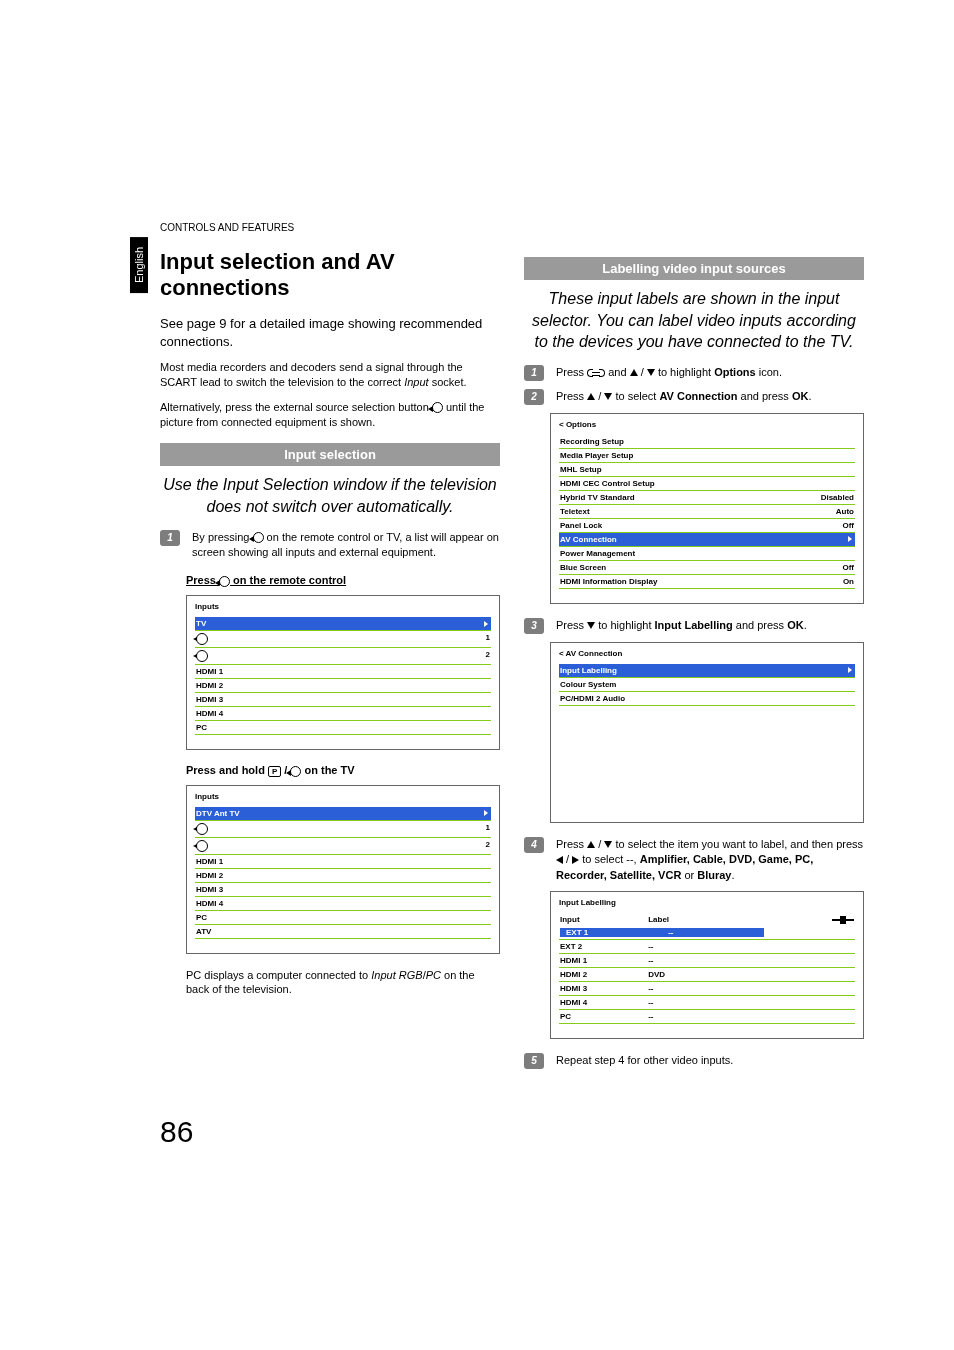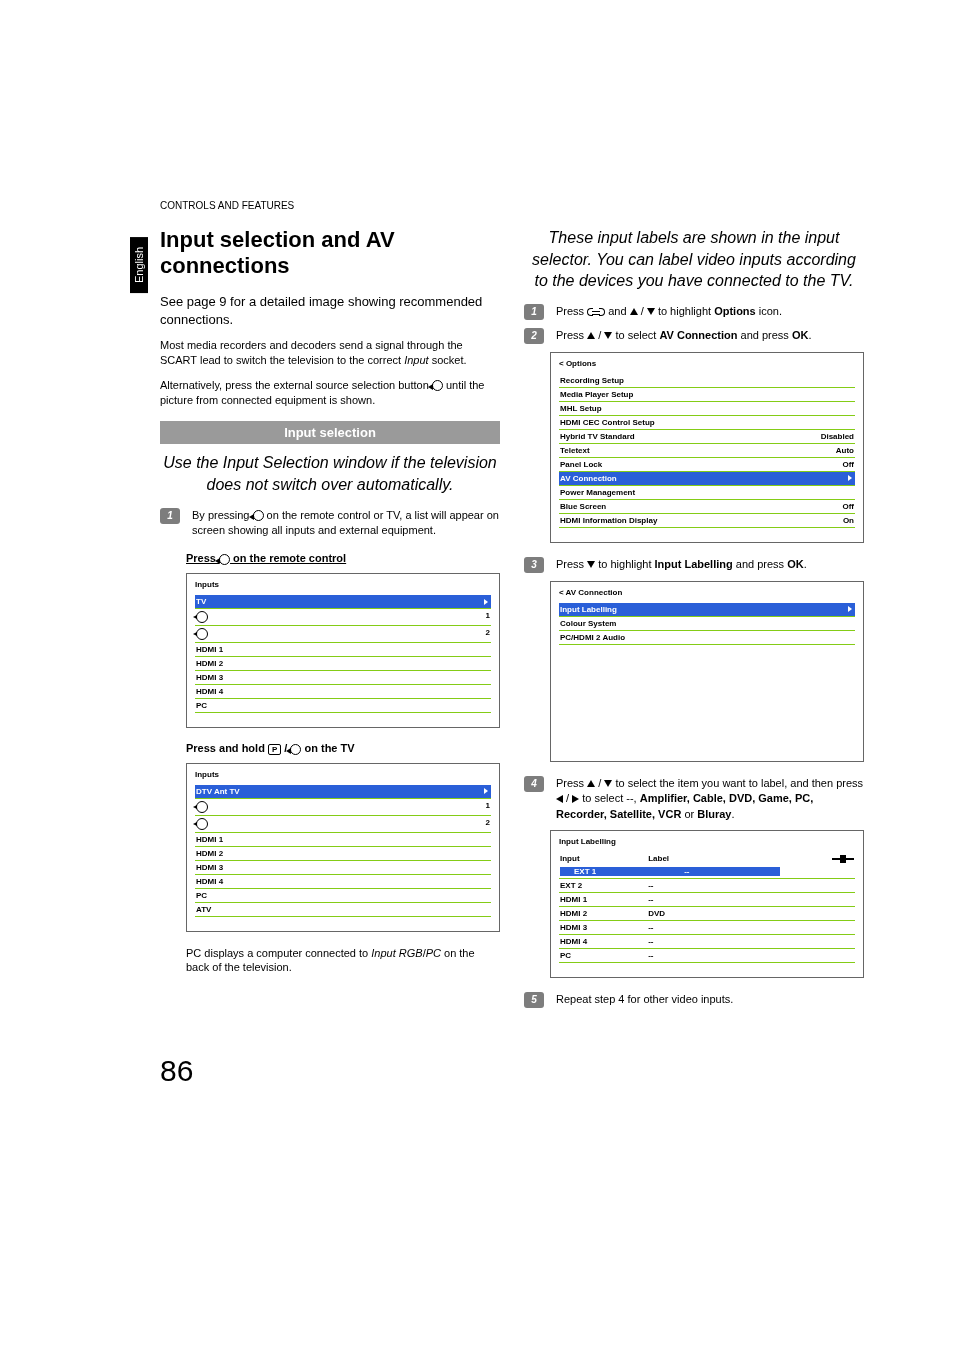--- a/index.html
+++ b/index.html
@@ -11,20 +11,21 @@
     height: 1350px;
     position: relative;
   }
   .page {
     padding: 200px 90px 40px 160px;
     position: relative;
   }
   .header {
     font-size: 10px;
     margin-bottom: 10px;
+    margin-top: 22px;
   }
   .lang-tab {
     position: absolute;
     left: 130px;
     top: 237px;
     background: #000;
     color: #fff;
     font-size: 11px;
     padding: 10px 3px;
     writing-mode: vertical-rl;
@@ -356,20 +357,21 @@
           </div>
       </div>
 
 
       <div class="body-text" style="margin-left:26px;">
         <span>PC displays a computer connected to </span><i>Input RGB</i><span>/</span><i>PC</i><span> on the back of the television.</span>
       </div>
     </div>
 
     <div class="col">
+      <div class="section-bar">Labelling video input sources</div>
       <div class="italic-note">These input labels are shown in the input selector. You can label video inputs according to the devices you have connected to the TV.</div>
 
       <div class="step">
         <div class="step-num">1</div>
         <div class="step-text">
           <span>Press </span><span class="bone-icon"><span class="bone-mid"></span></span><span> and </span><span class="tri-up"></span><span> / </span><span class="tri-down"></span><span> to highlight </span><b>Options</b><span> icon.</span>
         </div>
       </div>
 
       <div class="step">
@@ -455,21 +457,21 @@
       </div>
 
       <div class="menu-box table3col">
         <div class="menu-title">Input Labelling</div>
         <div class="menu-row noborder">
           <span>Input</span>
             <span>Label</span>
             <span><span class="slider-icon"></span></span>
         </div>
         <div class="menu-row slider-row">
-          <span style="background:#2a5fd8;color:#fff;padding:0 14px;">EXT 1</span>
+          <span style="background:#2a5fd8;color:#fff;padding:0 6px;">EXT 1</span>
           <span style="background:#2a5fd8;color:#fff;padding:0 8px;" class="selright">--</span>
           <span></span>
         </div>
         <div class="menu-row">
             <span>EXT 2</span>
             <span>--</span>
             <span></span>
           </div>
         <div class="menu-row">
             <span>HDMI 1</span>

